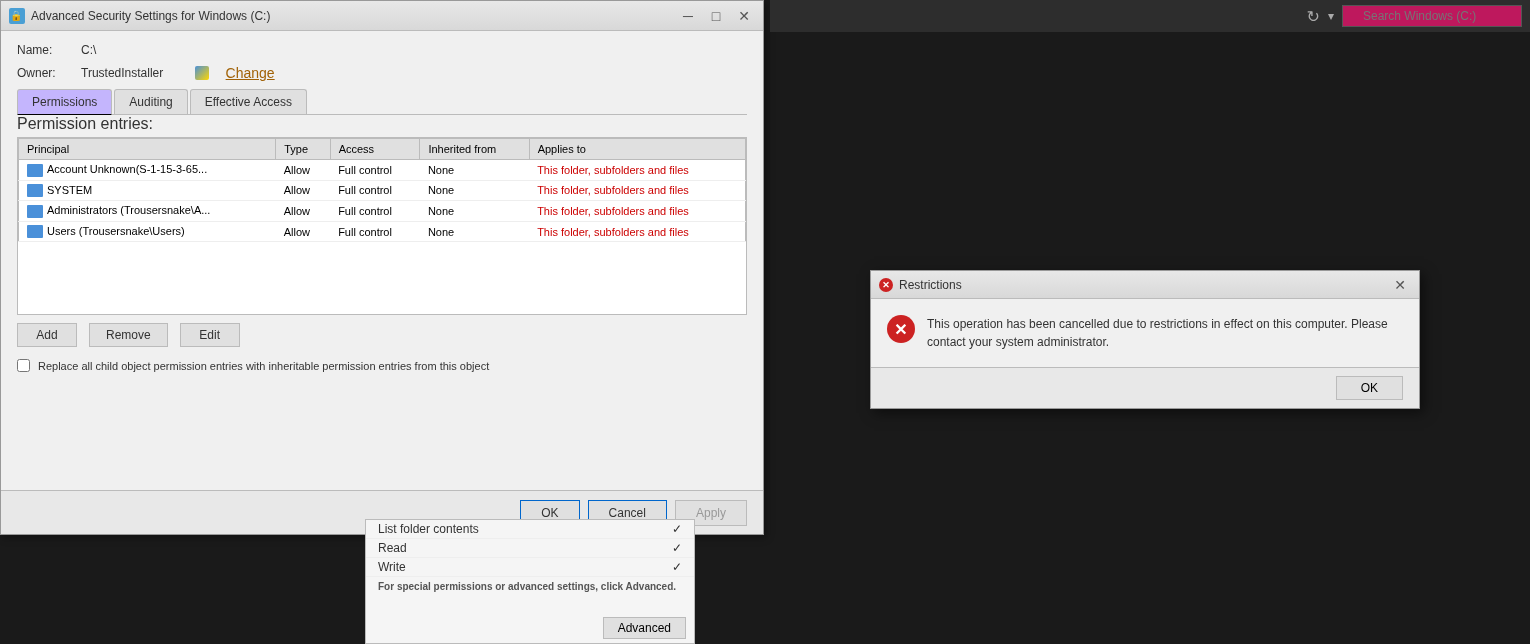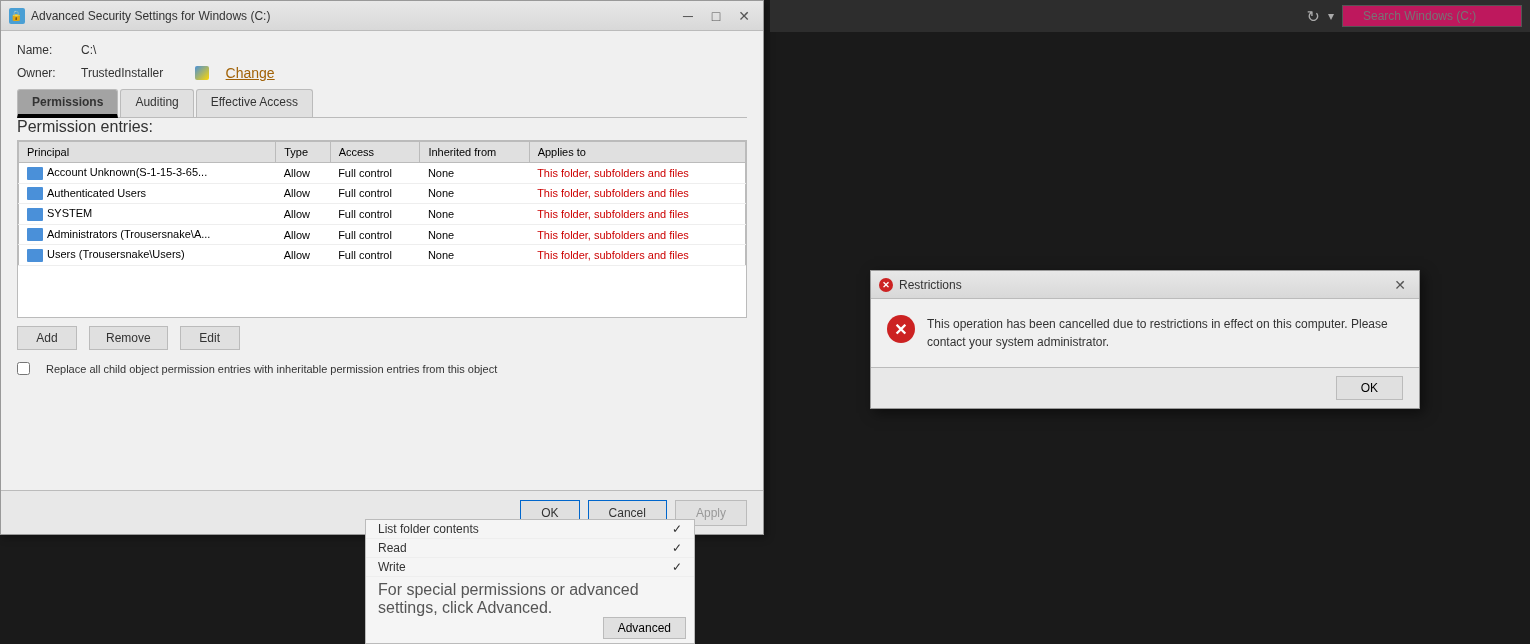--- a/index.html
+++ b/index.html
@@ -123,25 +123,24 @@
       font-size: 12px;
       cursor: pointer;
       border: 1px solid #bbb;
       border-bottom: none;
       background: #e0e0e0;
       margin-right: 2px;
       color: #333;
       border-radius: 3px 3px 0 0;
     }
     .tab.active {
-      background: #a3a3a3;
-      border-bottom: 4px solid #000000;
+      background: #c4b5fd;
+      border-bottom: 1px solid #000000;
       margin-bottom: -1px;
       z-index: 1;
-      font-weight: bold;
     }
 
     .info-text {
       font-size: 11px;
       color: #333;
       margin: 10px 0 6px 0;
       line-height: 1.4;
     }
 
     .section-label {
@@ -195,21 +194,21 @@
       border: 1px solid #bbb;
       background: #e0e0e0;
       cursor: pointer;
       color: #333;
       min-width: 60px;
     }
 
     .checkbox-row {
       display: flex;
       align-items: center;
-      gap: 16px;
+      gap: 8px;
       margin-top: 12px;
       font-size: 11px;
       color: #333;
     }
 
     
     .dialog-footer {
       position: absolute;
       bottom: 0; left: 0; right: 0;
       height: 44px;
@@ -249,23 +248,24 @@
       padding: 2px 12px;
       font-size: 12px;
       color: #333;
       border-bottom: 1px solid #eee;
     }
     .folder-panel-row .check {
       color: #333;
       margin-left: auto;
     }
     .folder-panel-note {
-      font-size: 16px;
+      font-size: 10px;
       color: #555;
       padding: 4px 12px;
+      font-weight: bold;
     }
     .folder-panel-advanced {
       position: absolute;
       bottom: 4px; right: 8px;
     }
     .btn-advanced {
       padding: 3px 14px;
       font-size: 12px;
       border: 1px solid #bbb;
       background: #e0e0e0;
@@ -394,29 +394,20 @@
             <th>Type</th>
             <th>Access</th>
             <th>Inherited from</th>
             <th>Applies to</th>
           </tr>
         </thead>
         <tbody id="perm-tbody">
         <tr>
     <td>
       <span style="display:inline-block;width:16px;height:13px;background:#4a90d9;border-radius:1px;margin-right:4px;vertical-align:middle;"></span>Account Unknown(S-1-15-3-65...
-    </td>
-    <td>Allow</td>
-    <td>Full control</td>
-    <td>None</td>
-    <td class="applies-col">This folder, subfolders and files</td>
-  </tr>
-            <tr>
-    <td>
-      <span style="display:inline-block;width:16px;height:13px;background:#4a90d9;border-radius:1px;margin-right:4px;vertical-align:middle;"></span>Authenticated Users
     </td>
     <td>Allow</td>
     <td>Full control</td>
     <td>None</td>
     <td class="applies-col">This folder, subfolders and files</td>
   </tr>
             <tr>
     <td>
       <span style="display:inline-block;width:16px;height:13px;background:#4a90d9;border-radius:1px;margin-right:4px;vertical-align:middle;"></span>SYSTEM
     </td>

